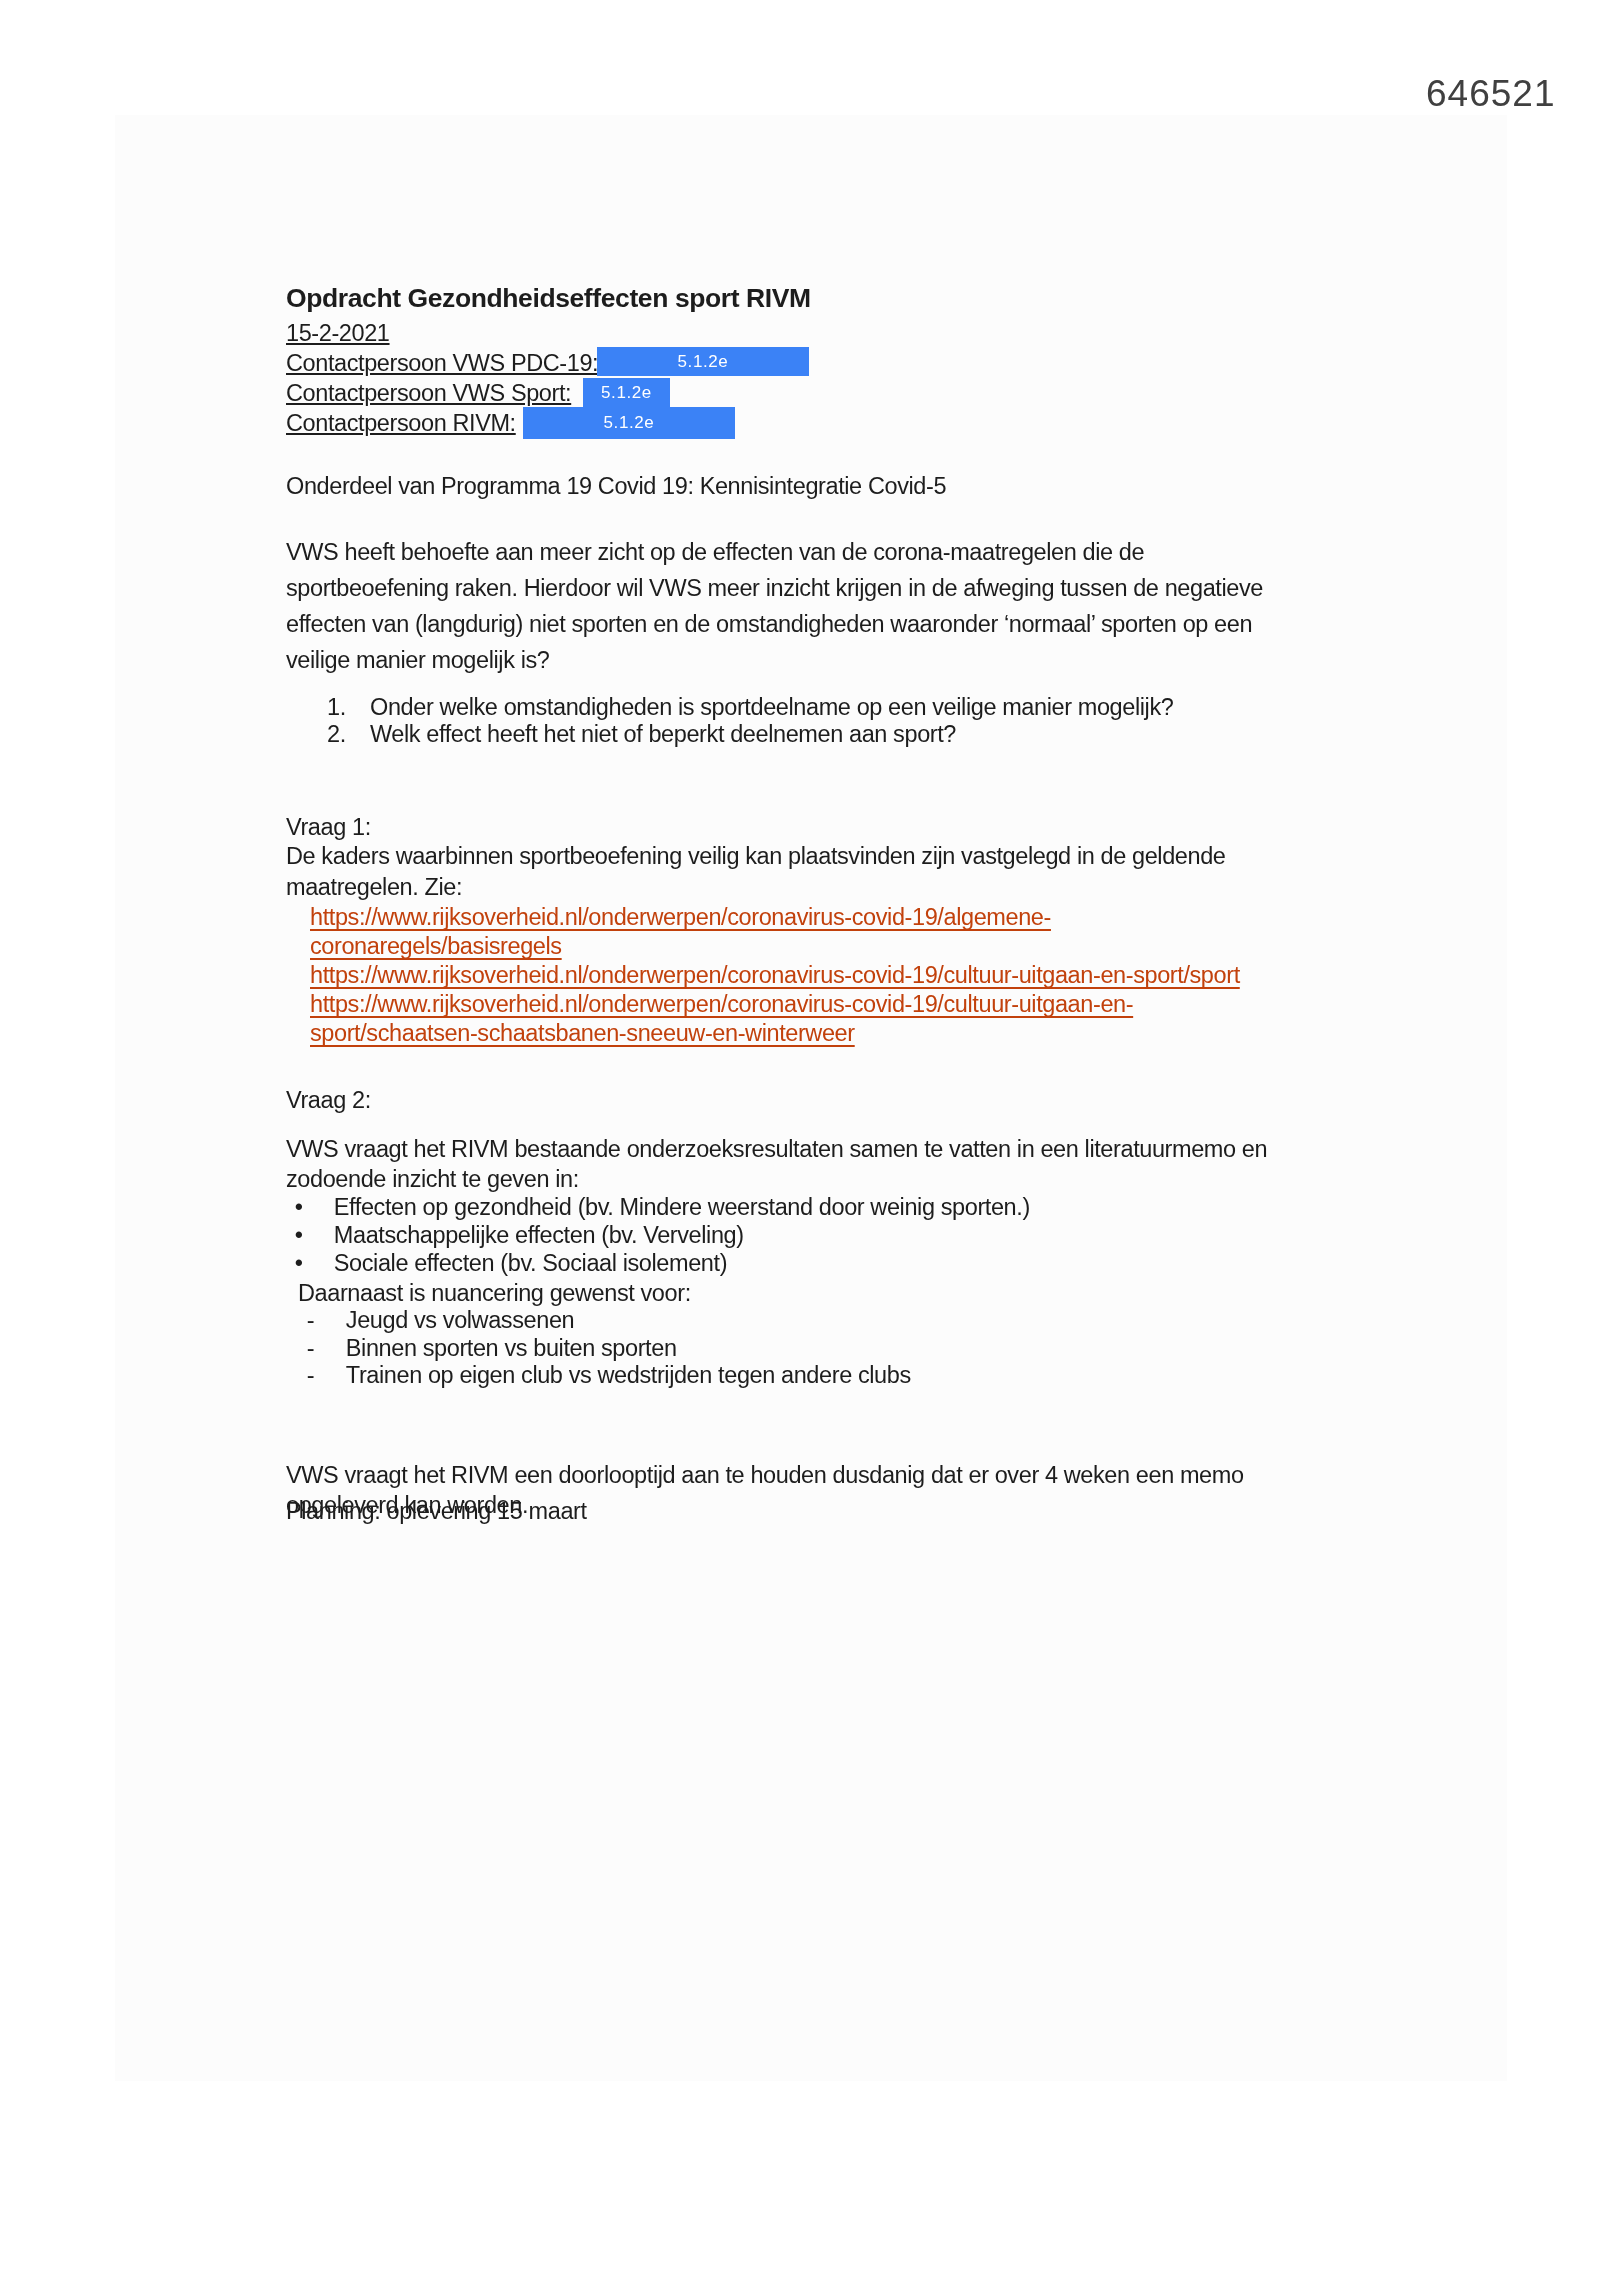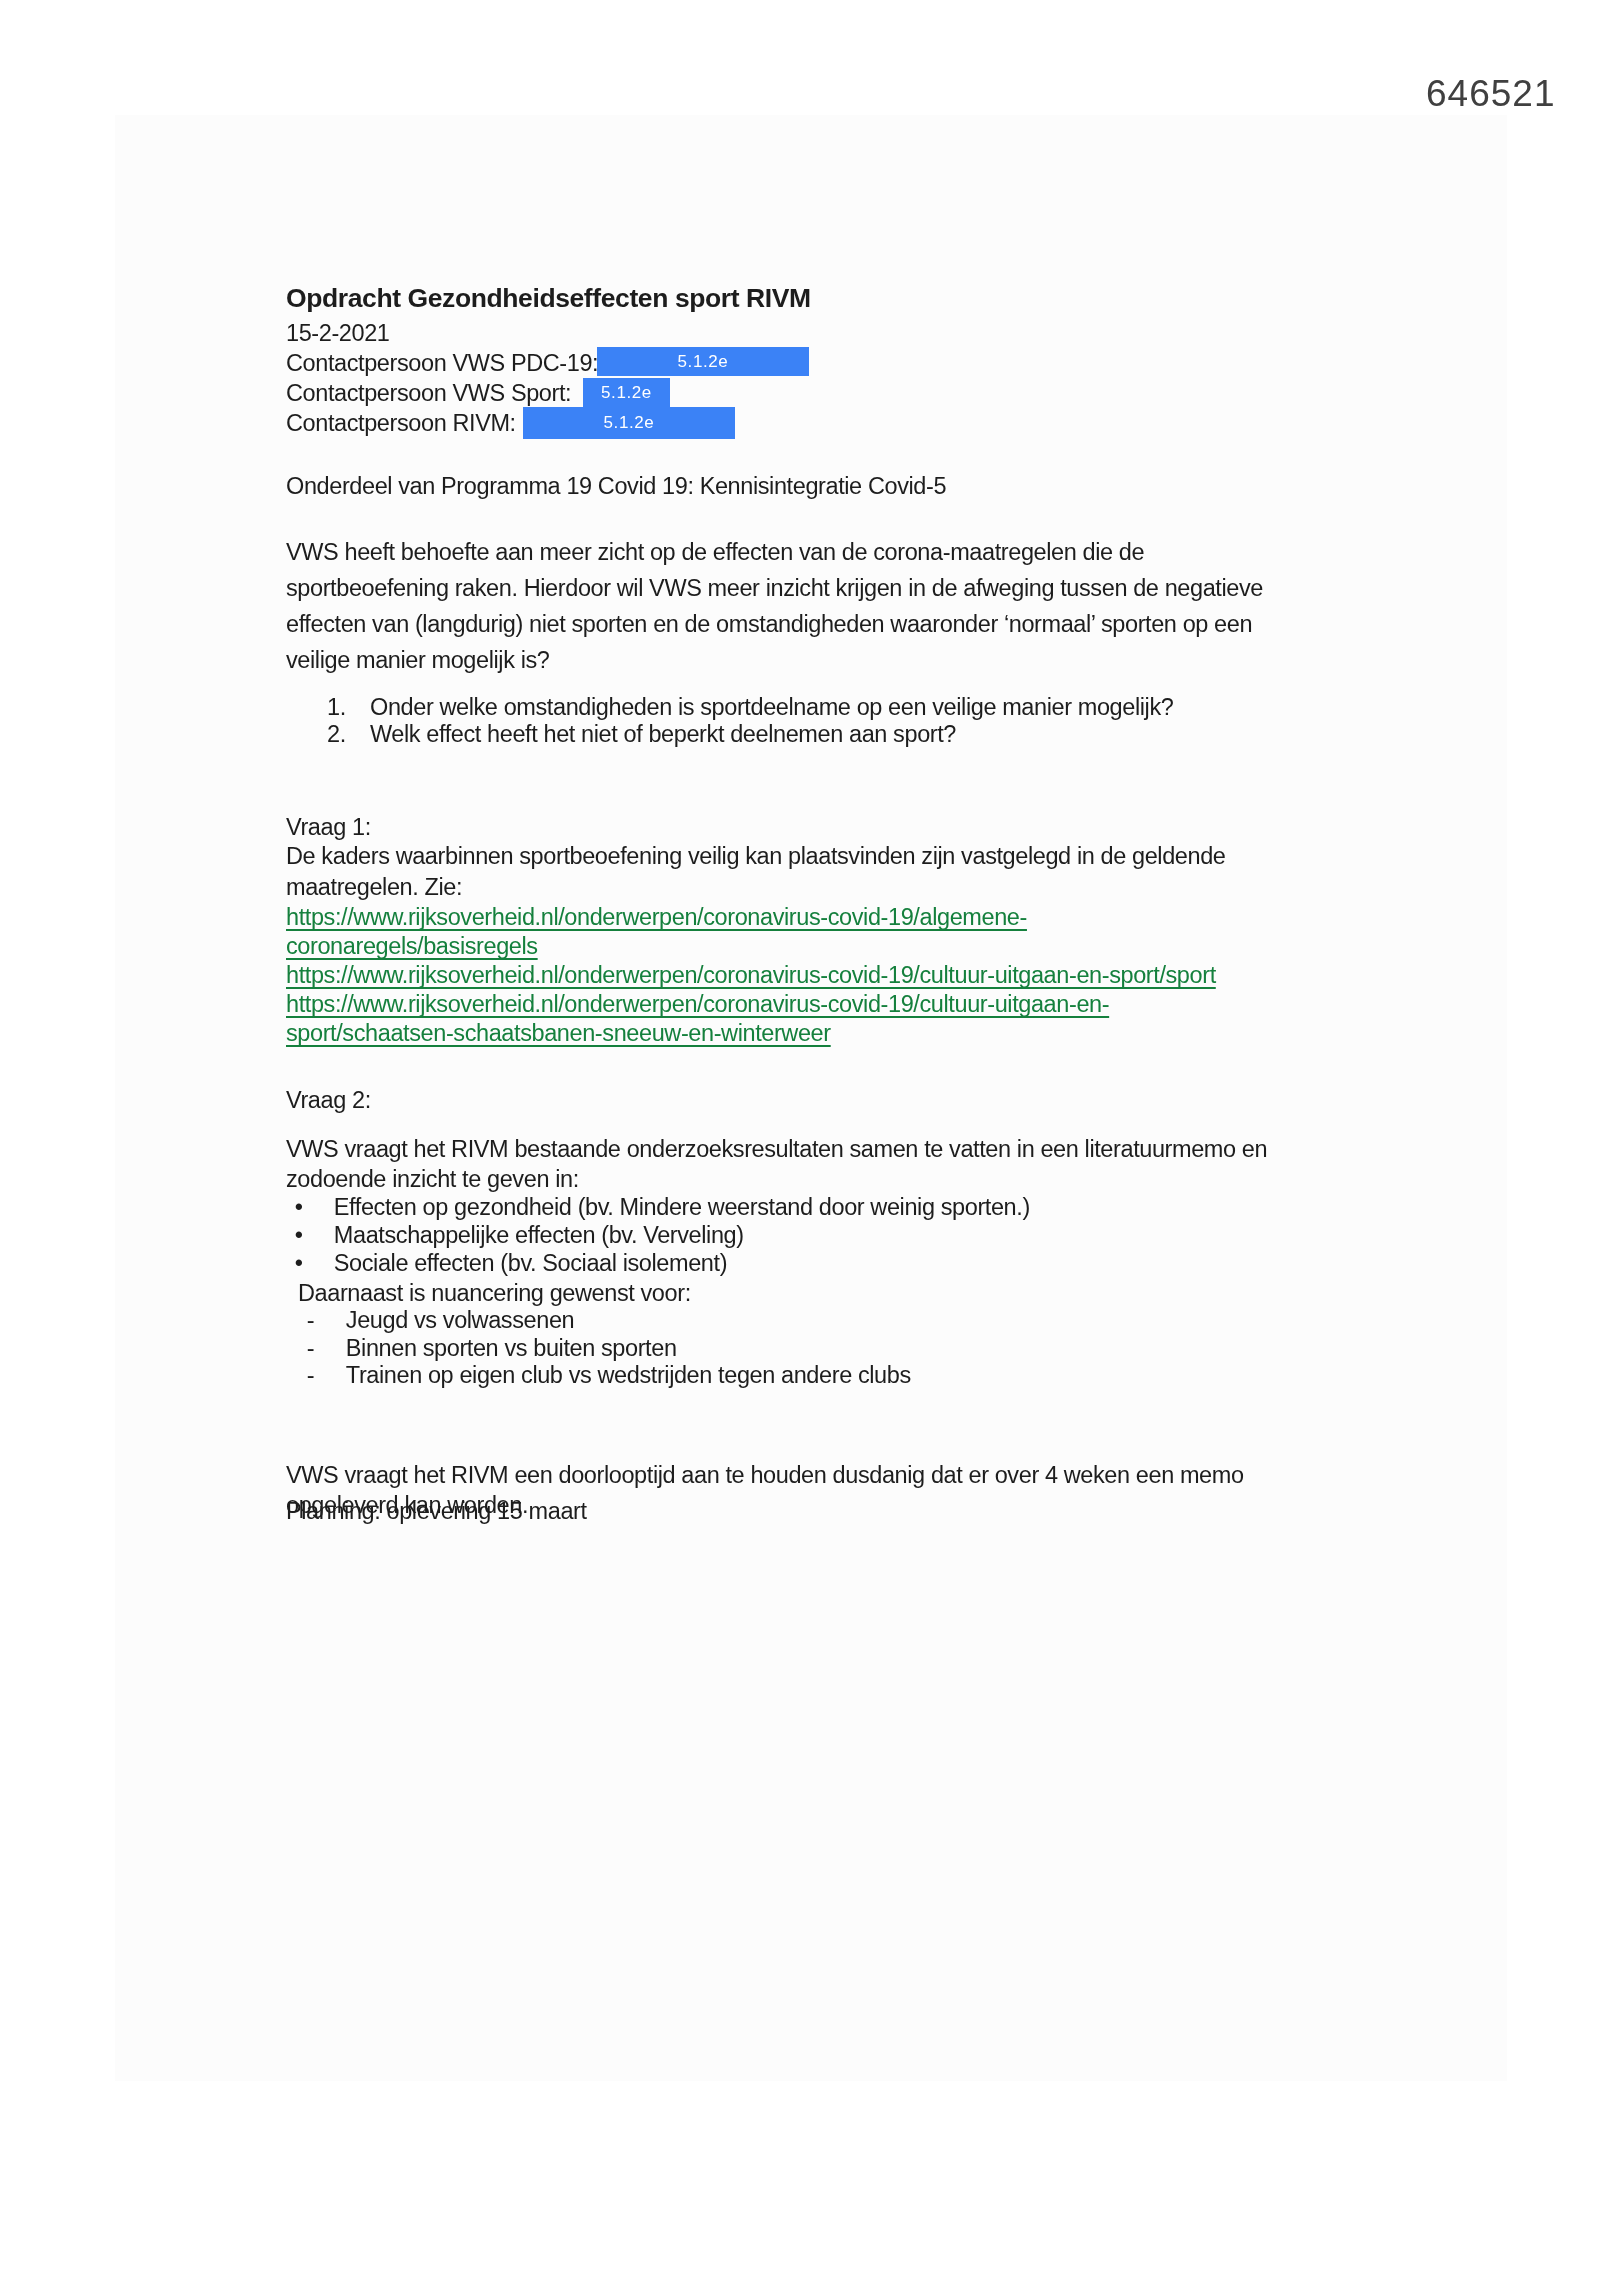--- a/index.html
+++ b/index.html
@@ -39,21 +39,21 @@
     letter-spacing: -0.4px;
   }
   .line { white-space: nowrap; }
   .doc-title {
     font-weight: bold;
     font-size: 26.5px;
     letter-spacing: -0.4px;
     height: 35px;
     white-space: nowrap;
   }
-  .hline { height: 30px; line-height: 30px; position: relative; white-space: nowrap; }
+  .hline { height: 30px; line-height: 30px; position: relative; white-space: nowrap; text-decoration: underline; }
   .redact {
     position: absolute;
     background: #3b82f6;
     color: #ffffff;
     font-size: 17px;
     letter-spacing: 0.6px;
     display: flex;
     align-items: center;
     justify-content: center;
   }
@@ -78,25 +78,26 @@
   .lh32 { height: 31px; line-height: 31px; }
   .lh34 { height: 33px; line-height: 33px; margin-top: 17px; }
   .lh37 { height: 36px; line-height: 36px; }
 
   .num-item { display: flex; padding-left: 41px; }
   .num-item .marker { width: 43px; flex: 0 0 43px; }
   .bullet-item, .dash-item { display: flex; padding-left: 8.8px; }
   .bullet-item .marker, .dash-item .marker { width: 39px; flex: 0 0 39px; }
 
   a.doc-link {
-    color: #15803d;
+    color: #c2410c;
     text-decoration: underline;
     text-decoration-thickness: 2px;
     text-underline-offset: 3.9px;
     cursor: pointer;
+    margin-left: 24px;
   }
 </style>
 </head>
 <body>
 
 <div class="page-number">646521</div>
 
 <div class="scan-page">
   <div class="content">
 

